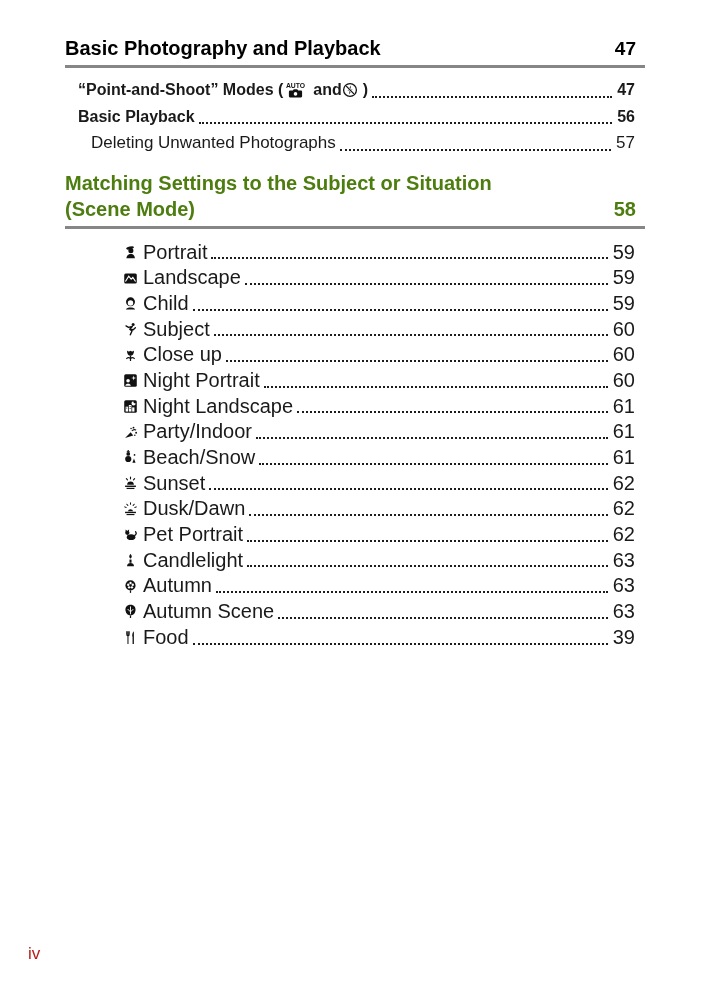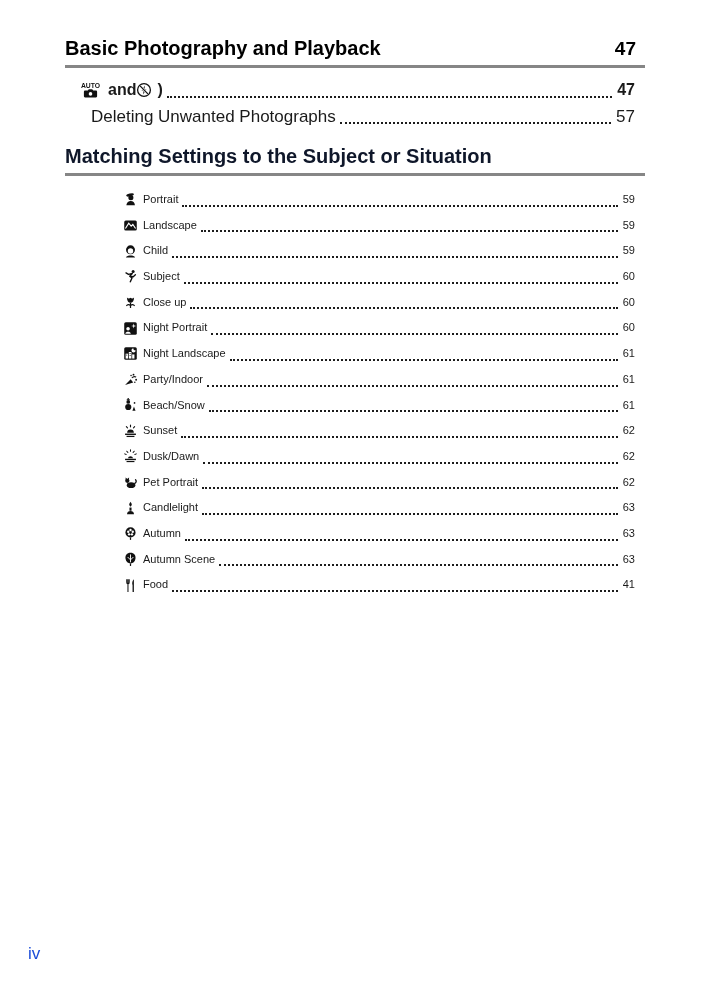--- a/index.html
+++ b/index.html
@@ -12,21 +12,21 @@
   }
   .page { position: relative; width: 574px; height: 1000px; }
   .toc { position: absolute; left: 65px; top: 36px; width: 580px; }
 
   .section-heading {
     display: flex; justify-content: space-between; align-items: baseline;
     font-weight: bold; font-size: 20px; line-height: 25px; color: #000;
     padding-right: 9px;
   }
   .section-heading .hpage { font-size: 19px; }
-  .heading-2line { font-weight: bold; font-size: 20px; line-height: 26px; color: #0f172a; margin-top: 13px; }
+  .heading-2line { font-weight: bold; font-size: 20px; line-height: 26px; color: #4d7c0f; margin-top: 13px; }
   .heading-2line .line2 { display: flex; justify-content: space-between; align-items: baseline; padding-right: 9px; }
 
   .rule { height: 3px; background: #868686; margin-top: 4px; }
 
   .entries { margin-top: 9px; }
   .toc-row {
     display: flex; align-items: baseline;
     font-size: 16px; line-height: 26.5px; height: 26.5px;
     padding-right: 10px;
   }
@@ -36,78 +36,88 @@
   .leader {
     flex: 1 1 auto; min-width: 10px; height: 0;
     border-bottom: 2px dotted #1c1c1c;
     align-self: flex-end; margin: 0 5px 6px 4px;
   }
   .toc-row .pagenum { flex: 0 0 auto; }
 
   .scene-list { margin-top: 11px; }
   .scene-row {
     display: flex; align-items: baseline;
-    font-size: 11px; line-height: 25.7px; height: 25.7px;
+    font-size: 20px; line-height: 25.7px; height: 25.7px;
     padding-left: 58px; padding-right: 10px;
   }
   .scene-row .icon, .inline-icon {
     flex: 0 0 auto; display: inline-block;
     align-self: center; margin-right: 5px; line-height: 0;
   }
   .scene-row .icon svg { display: block; }
   .inline-icon svg { vertical-align: -3px; }
   .label { white-space: nowrap; }
 
   .footer-folio {
     position: absolute; left: 28px; top: 944px;
-    font-size: 17px; color: #1d4ed8;
+    font-size: 17px; color: #b91c1c;
   }
 </style>
 </head>
 <body>
 
 <div class="page">
   <div class="toc">
 
     <div class="section-heading">
       <span>Basic Photography and Playback</span>
       <span class="hpage">47</span>
     </div>
     <div class="rule"></div>
 
     <div class="entries">
 
       <div class="toc-row bold">
+        <span class="label">“Point-and-Shoot” Modes (</span>
         <span class="inline-icon"><svg width="25" height="18" viewBox="0 0 25 18">
               <text x="12.5" y="7.2" text-anchor="middle" font-size="6.8" font-weight="bold" fill="#111" font-family="Liberation Sans, sans-serif">AUTO</text>
               <path fill="#111" d="M7,9.6 h2.8 l1,-1.4 h3.4 l1,1.4 h2.8 a1.1,1.1 0 0 1 1.1,1.1 v4.6 a1.1,1.1 0 0 1 -1.1,1.1 h-11 a1.1,1.1 0 0 1 -1.1,-1.1 v-4.6 a1.1,1.1 0 0 1 1.1,-1.1 Z"></path>
               <circle cx="12.5" cy="12.9" r="1.8" fill="#fff"></circle>
             </svg></span>
         <span class="label"> and </span>
         <span class="inline-icon"><svg width="16" height="16" viewBox="0 0 16 16">
               <circle cx="8" cy="8" r="6.4" fill="none" stroke="#111" stroke-width="1.3"></circle>
               <path d="M8.9,3.5 L5.6,8.6 H7.6 L7.1,12.5 L10.4,7.4 H8.4 Z" fill="#111"></path>
               <line x1="4" y1="3.8" x2="12.2" y2="12.2" stroke="#fff" stroke-width="2.4"></line>
               <line x1="3.8" y1="3.6" x2="12.4" y2="12.4" stroke="#111" stroke-width="1.3"></line>
             </svg></span>
         <span class="label">)</span>
         <span class="leader"></span>
         <span class="pagenum">47</span>
       </div>
 
+      <div class="toc-row bold">
+        <span class="label">Basic Playback</span>
+        <span class="leader"></span>
+        <span class="pagenum">56</span>
+      </div>
 
       <div class="toc-row sub">
         <span class="label">Deleting Unwanted Photographs</span>
         <span class="leader"></span>
         <span class="pagenum">57</span>
       </div>
     </div>
 
     <div class="heading-2line">
       <div>Matching Settings to the Subject or Situation</div>
+      <div class="line2">
+        <span>(Scene Mode)</span>
+        <span class="hpage">58</span>
+      </div>
     </div>
     <div class="rule"></div>
 
     <div class="scene-list">
 
       <div class="scene-row">
         <span class="icon">
             <svg width="15" height="15" viewBox="0 0 16 16" fill="#111">
               <ellipse cx="7.5" cy="3.1" rx="4.2" ry="1.5" transform="rotate(-14 7.5 3.1)"></ellipse>
               <circle cx="8.4" cy="6" r="2.7"></circle>
@@ -322,20 +332,20 @@
 
       <div class="scene-row">
         <span class="icon">
             <svg width="15" height="15" viewBox="0 0 16 16">
               <path d="M4,1.2 V4.4 C4,5.6 4.6,6.2 5.3,6.2 C6,6.2 6.6,5.6 6.6,4.4 V1.2 M5.3,1.2 V6.2 M5.3,6.2 V14.8" fill="none" stroke="#111" stroke-width="1.1"></path>
               <path d="M11.6,1.2 C9.9,2.7 9.4,5.4 10.2,7.6 L10.2,14.8 H11.6 Z" fill="#111"></path>
             </svg>
           </span>
         <span class="label">Food</span>
         <span class="leader"></span>
-        <span class="pagenum">41</span>
+        <span class="pagenum">39</span>
       </div>
 
     </div>
   </div>
 
   <div class="footer-folio">iv</div>
 </div>
 
 </body></html>

